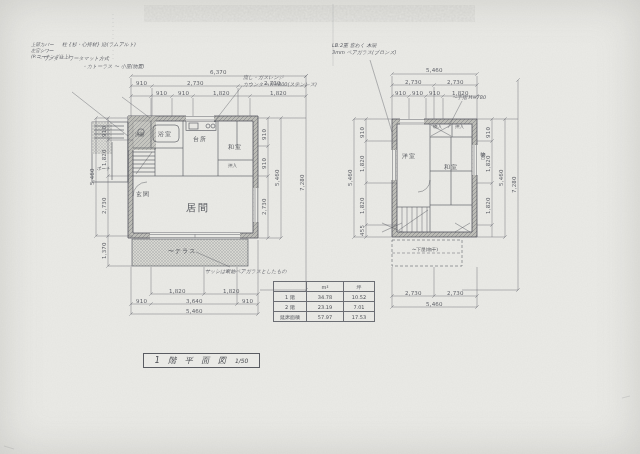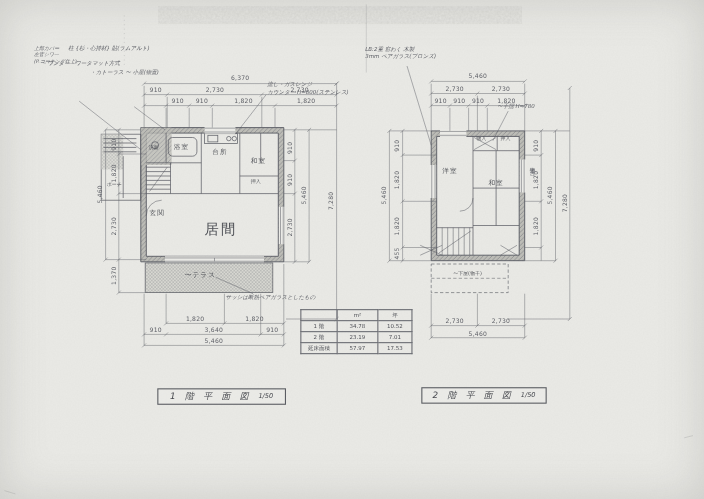--- a/index.html
+++ b/index.html
@@ -3,21 +3,21 @@
 <meta charset="utf-8">
 <style>
   html,body{margin:0;padding:0;background:#d8d8d4;}
   .page{position:relative;width:640px;height:454px;background:#eaeae6;overflow:hidden;
         font-family:"DejaVu Sans",sans-serif;box-shadow:inset 0 0 40px rgba(120,120,115,.25);}
   .lw{position:absolute;left:0;top:0;}
   .t{position:absolute;color:#55575f;white-space:pre-line;line-height:1.2;}
   .dim{font-size:5.5px;letter-spacing:.2px;color:#5d5f66;}
   .rot{transform:rotate(-90deg);transform-origin:left top;}
   .room{font-size:6px;letter-spacing:1px;color:#4e5056;}
-  .room.big{font-size:13px;letter-spacing:2px;}
+  .room.big{font-size:10px;letter-spacing:2px;}
   .room.sm{font-size:4.5px;letter-spacing:0;}
   .note{font-size:5px;font-style:italic;color:#5b5d64;line-height:1.3;}
   .tiny{font-size:4.5px;}
   .vtext{writing-mode:vertical-rl;font-size:5px;letter-spacing:1px;}
   .titlebox{position:absolute;border:1px solid #5a5c62;display:flex;align-items:center;
             justify-content:center;gap:6px;color:#46484e;background:rgba(238,238,234,.35);}
   .titlebox .tl{font-size:8px;letter-spacing:3px;white-space:nowrap;font-style:italic;}
   .titlebox .sc{font-size:6px;font-style:italic;}
   table.area{position:absolute;border-collapse:collapse;color:#4f5157;}
   table.area td{border:1px solid #6b6d73;font-size:5px;text-align:center;padding:0 2px;height:9px;}
@@ -272,18 +272,14 @@
       <td class="c1">57.97</td>
       <td class="c2">17.53</td>
     </tr>
   </tbody>
     </table>
 
   <div class="titlebox" style="left:143px;top:353px;width:115px;height:13px">
     <span class="tl">1 階 平 面 図</span>
     <span class="sc">1/50</span>
   </div>
-  <div class="titlebox" style="left:383px;top:352px;width:112px;height:13px">
-    <span class="tl">2 階 平 面 図</span>
-    <span class="sc">1/50</span>
-  </div>
 
 </div>
 
 </body></html>

